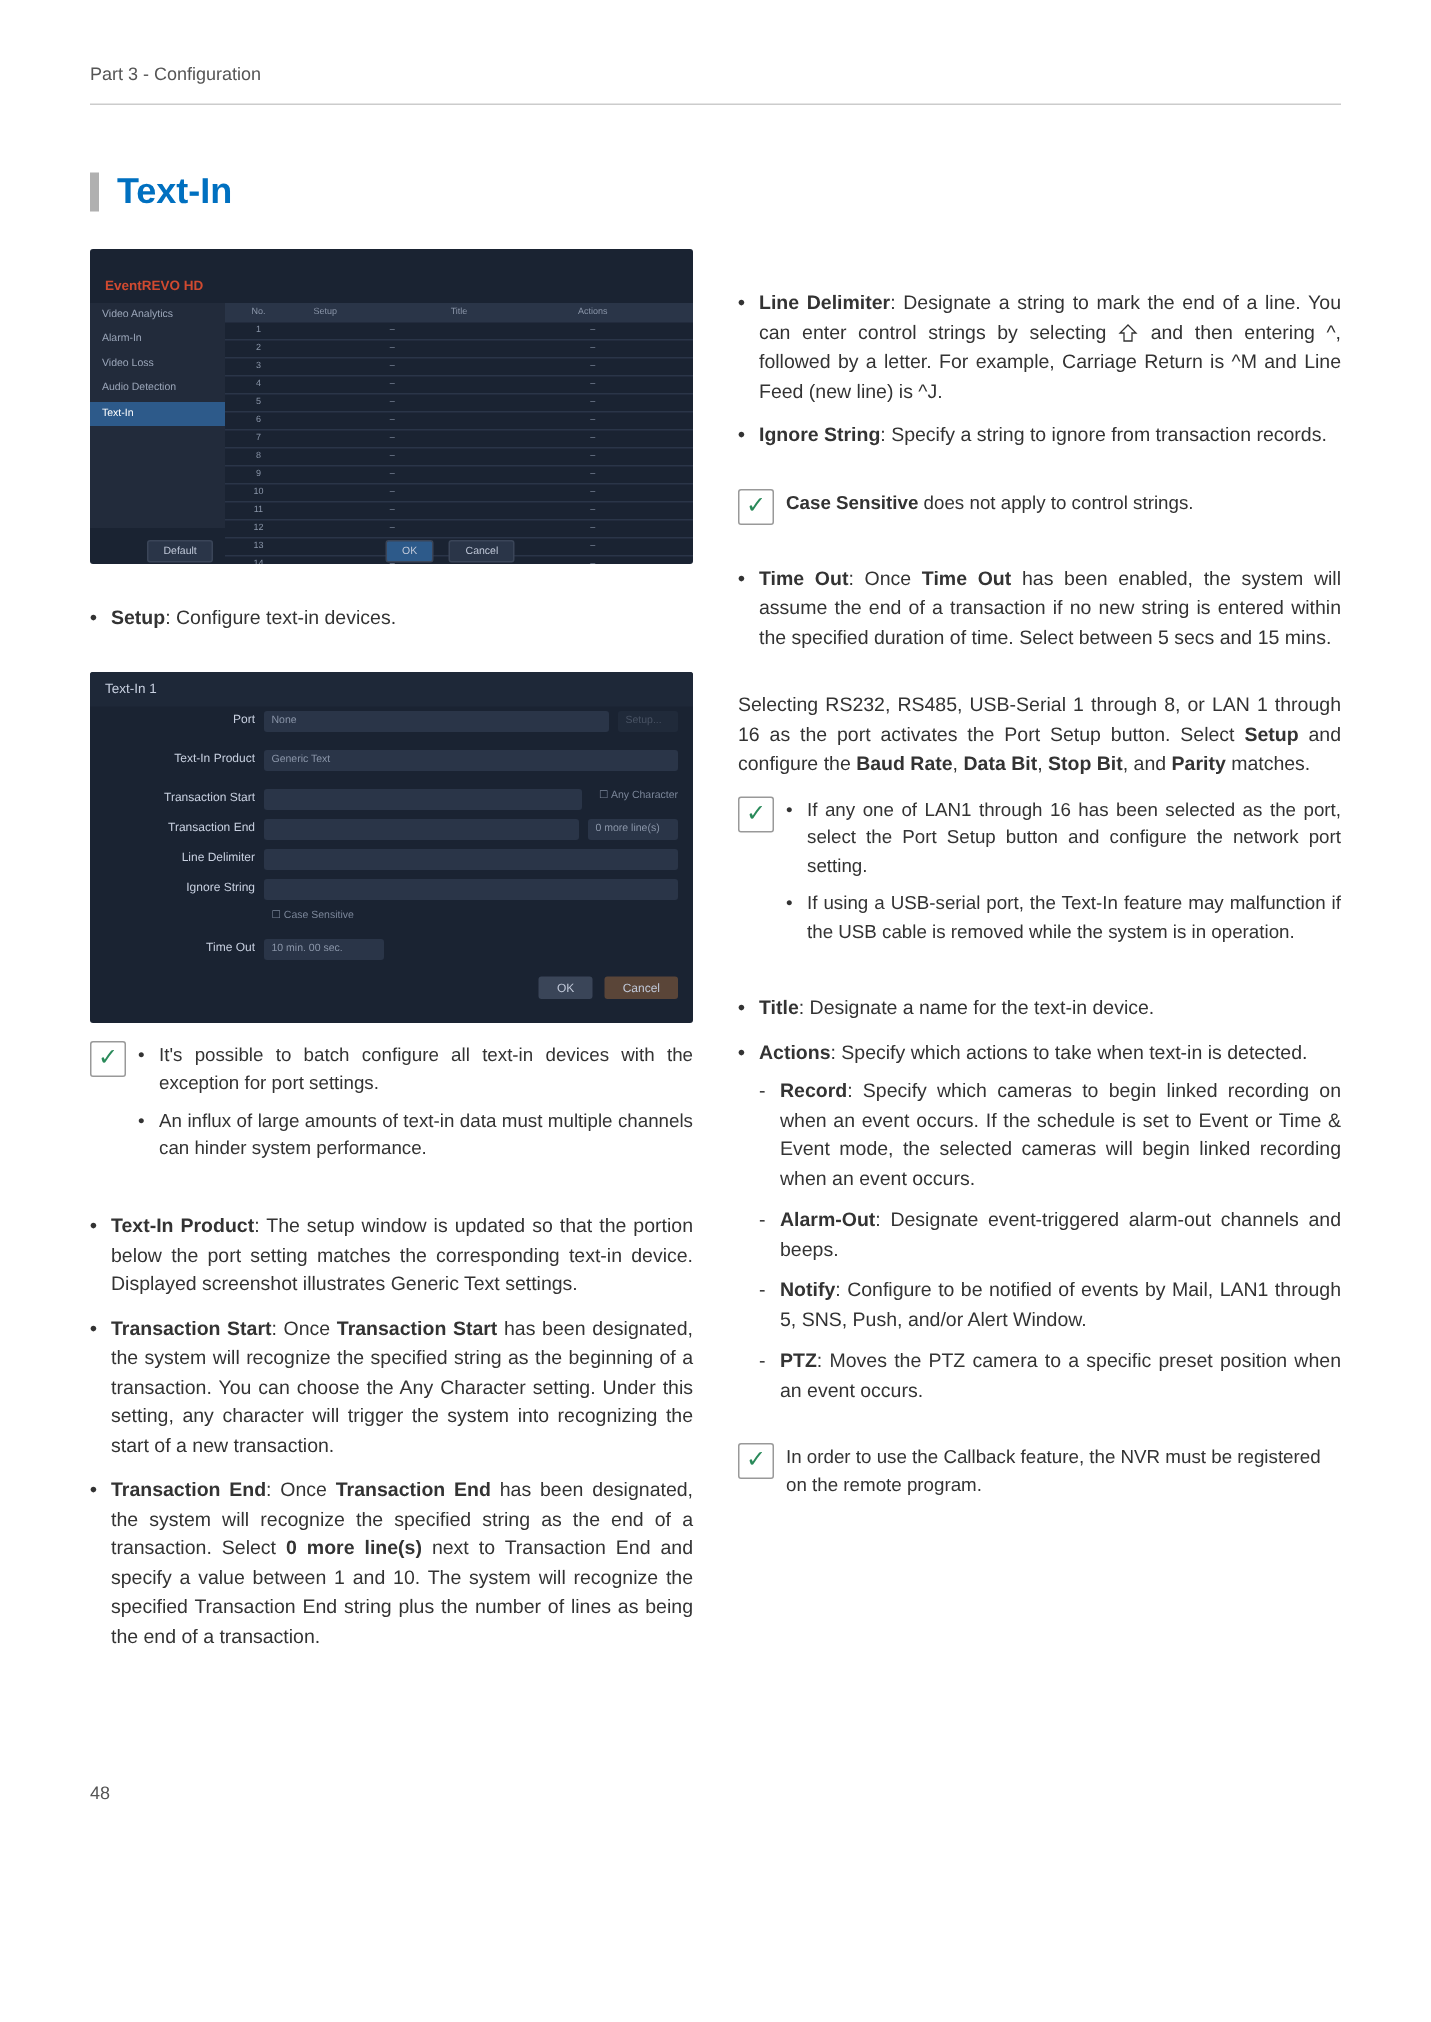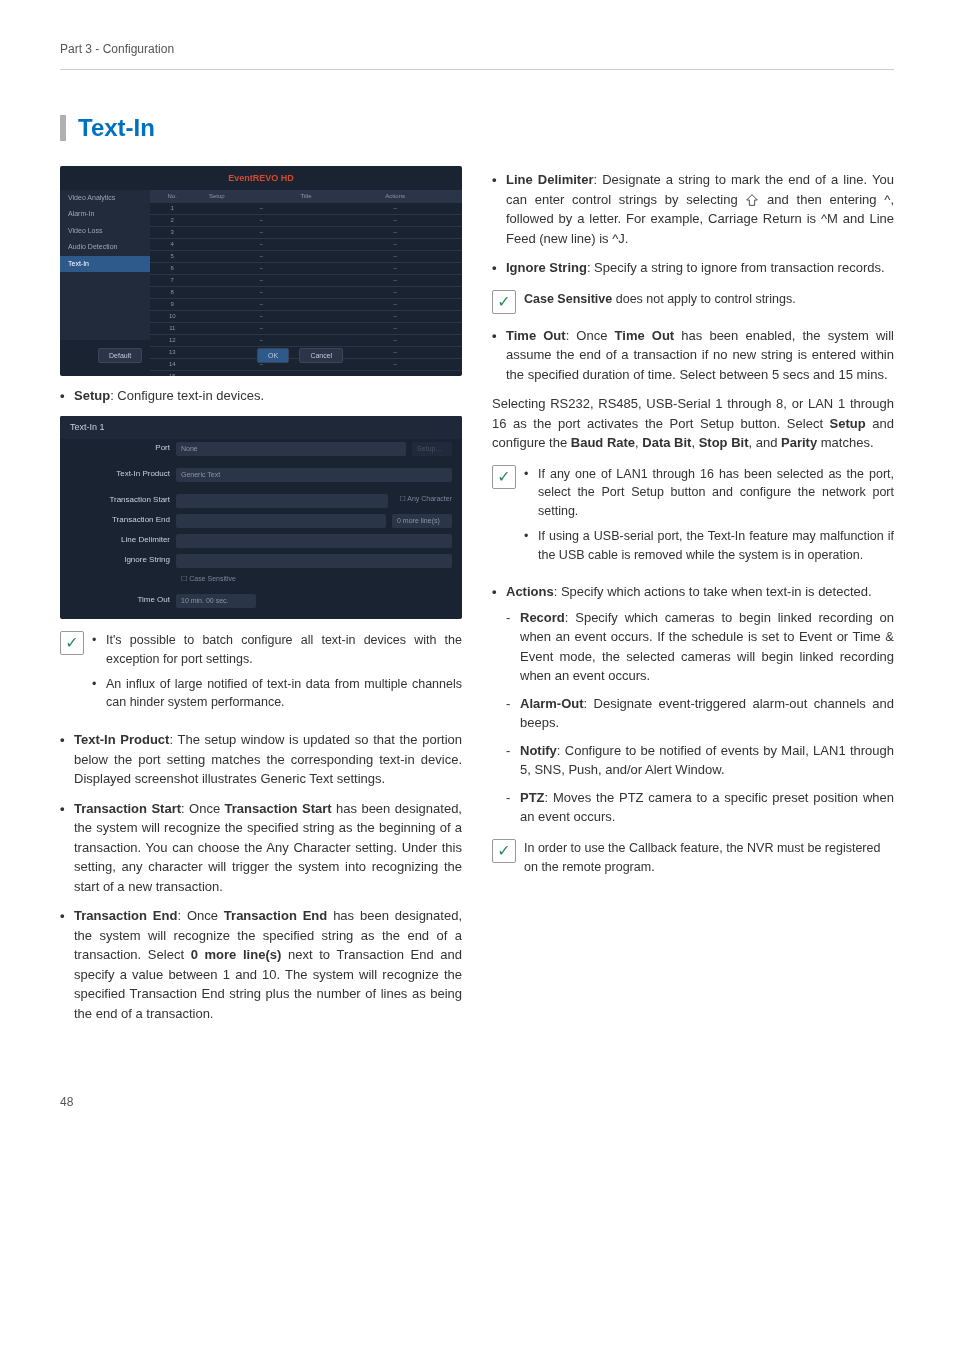--- a/index.html
+++ b/index.html
@@ -46,25 +46,26 @@
     background: #1a2332;
     border-radius: 2px;
     margin-bottom: 10px;
     color: #c8d0e0;
     font-size: 8px;
     overflow: hidden;
   }
   .ss1 { height: 210px; position: relative; }
   .ss1-head {
     display: flex;
-    justify-content: center;
+    justify-content: flex-start;
     padding: 6px 10px 4px 10px;
     color: #d04a30;
     font-weight: bold;
     font-size: 9px;
+    margin-top: 12px;
   }
   .ss1-body { display: flex; height: 150px; }
   .ss1-side {
     width: 90px;
     background: #222b3b;
     font-size: 7px;
   }
   .ss1-side div { padding: 3px 8px; color: #9aa5b8; }
   .ss1-side .sel { background: #2d5a8a; color: #fff; }
   .ss1-table { flex: 1; font-size: 6px; }
@@ -82,21 +83,21 @@
   .ss2-row { display: flex; align-items: flex-start; padding: 3px 10px; gap: 6px; height: 20px; }
   .ss2-row label { width: 100px; text-align: right; font-size: 8px; color: #c8d0e0; }
   .ss2-row .field {
     flex: 1; background: #2a3548; height: 14px; border-radius: 2px; padding: 1px 5px;
     color: #8a95a8; font-size: 7px; display:flex; align-items:center;
   }
   .ss2-row .chk { font-size: 7px; color: #7a8598; margin-left:5px; }
   .ss2-foot { text-align: right; padding: 8px 10px; }
   .ss2-foot button { font-size:8px; padding:3px 12px; margin-left:6px; background:#3a4558; border:none; color:#c0c8d8; border-radius:2px;}
   .ss2-foot .cancel { background:#5a4538; }
-  ul.bullets { list-style: none; padding-left: 0; margin: 4px 0; }
+  ul.bullets { list-style: none; padding-left: 0; margin: 26px 0; }
   ul.bullets > li { position: relative; padding-left: 14px; margin-bottom: 10px; text-align: justify; }
   ul.bullets > li::before { content: "•"; position: absolute; left: 0; font-weight: bold; }
   ul.sub { list-style: none; padding-left: 0; margin-top:6px;}
   ul.sub > li { position: relative; padding-left: 14px; margin-bottom: 8px; text-align: justify;}
   ul.sub > li::before { content: "-"; position: absolute; left: 0; }
   .note {
     display: flex;
     gap: 8px;
     margin: 12px 0;
     align-items: flex-start;
@@ -336,28 +337,32 @@
         <div class="field"></div>
       </div>
       <div class="ss2-row">
         <label></label>
         <span class="chk">☐ <span>Case Sensitive</span></span>
       </div>
       <div class="ss2-row">
         <label>Time Out</label>
         <div class="field" style="flex:0 0 80px;">10 min. 00 sec.</div>
       </div>
+      <div class="ss2-foot">
+        <button>OK</button>
+        <button class="cancel">Cancel</button>
+      </div>
     </div>
 
     <div class="note">
       <div class="note-icon">✓</div>
       <div class="note-body">
         <ul>
           <li>It's possible to batch configure all text-in devices with the exception for port settings.</li>
-          <li>An influx of large notified of text-in data from multiple channels can hinder system performance.</li>
+          <li>An influx of large amounts of text-in data must multiple channels can hinder system performance.</li>
         </ul>
       </div>
     </div>
 
     <ul class="bullets">
       <li><b>Text-In Product</b><span>: The setup window is updated so that the portion below the port setting matches the corresponding text-in device. Displayed screenshot illustrates Generic Text settings.</span></li>
       <li><b>Transaction Start</b><span>: Once </span><b>Transaction Start</b><span> has been designated, the system will recognize the specified string as the beginning of a transaction. You can choose the Any Character setting. Under this setting, any character will trigger the system into recognizing the start of a new transaction.</span></li>
       <li><b>Transaction End</b><span>: Once </span><b>Transaction End</b><span> has been designated, the system will recognize the specified string as the end of a transaction. Select </span><b>0 more line(s)</b><span> next to Transaction End and specify a value between 1 and 10. The system will recognize the specified Transaction End string plus the number of lines as being the end of a transaction.</span></li>
     </ul>
   </div>
@@ -391,20 +396,21 @@
       <div class="note-icon">✓</div>
       <div class="note-body">
         <ul>
           <li>If any one of LAN1 through 16 has been selected as the port, select the Port Setup button and configure the network port setting.</li>
           <li>If using a USB-serial port, the Text-In feature may malfunction if the USB cable is removed while the system is in operation.</li>
         </ul>
       </div>
     </div>
 
     <ul class="bullets">
+      <li><b>Title</b><span>: Designate a name for the text-in device.</span></li>
       <li><b>Actions</b><span>: Specify which actions to take when text-in is detected.</span>
         <ul class="sub">
           <li><b>Record</b><span>: Specify which cameras to begin linked recording on when an event occurs. If the schedule is set to Event or Time &amp; Event mode, the selected cameras will begin linked recording when an event occurs.</span></li>
           <li><b>Alarm-Out</b><span>: Designate event-triggered alarm-out channels and beeps.</span></li>
           <li><b>Notify</b><span>: Configure to be notified of events by Mail, LAN1 through 5, SNS, Push, and/or Alert Window.</span></li>
           <li><b>PTZ</b><span>: Moves the PTZ camera to a specific preset position when an event occurs.</span></li>
         </ul>
       </li>
     </ul>
 

